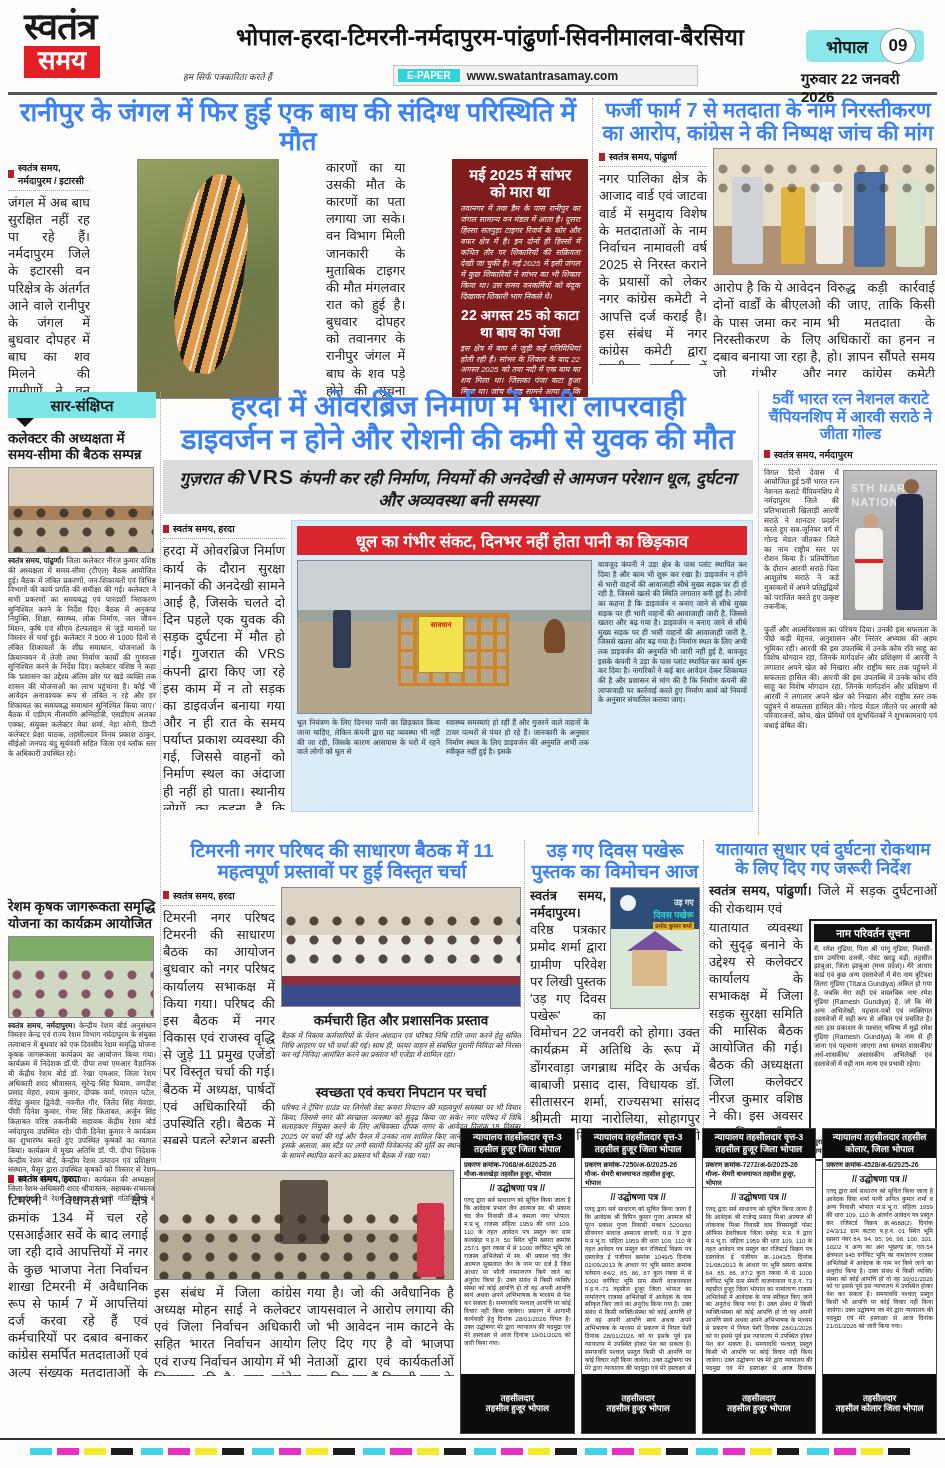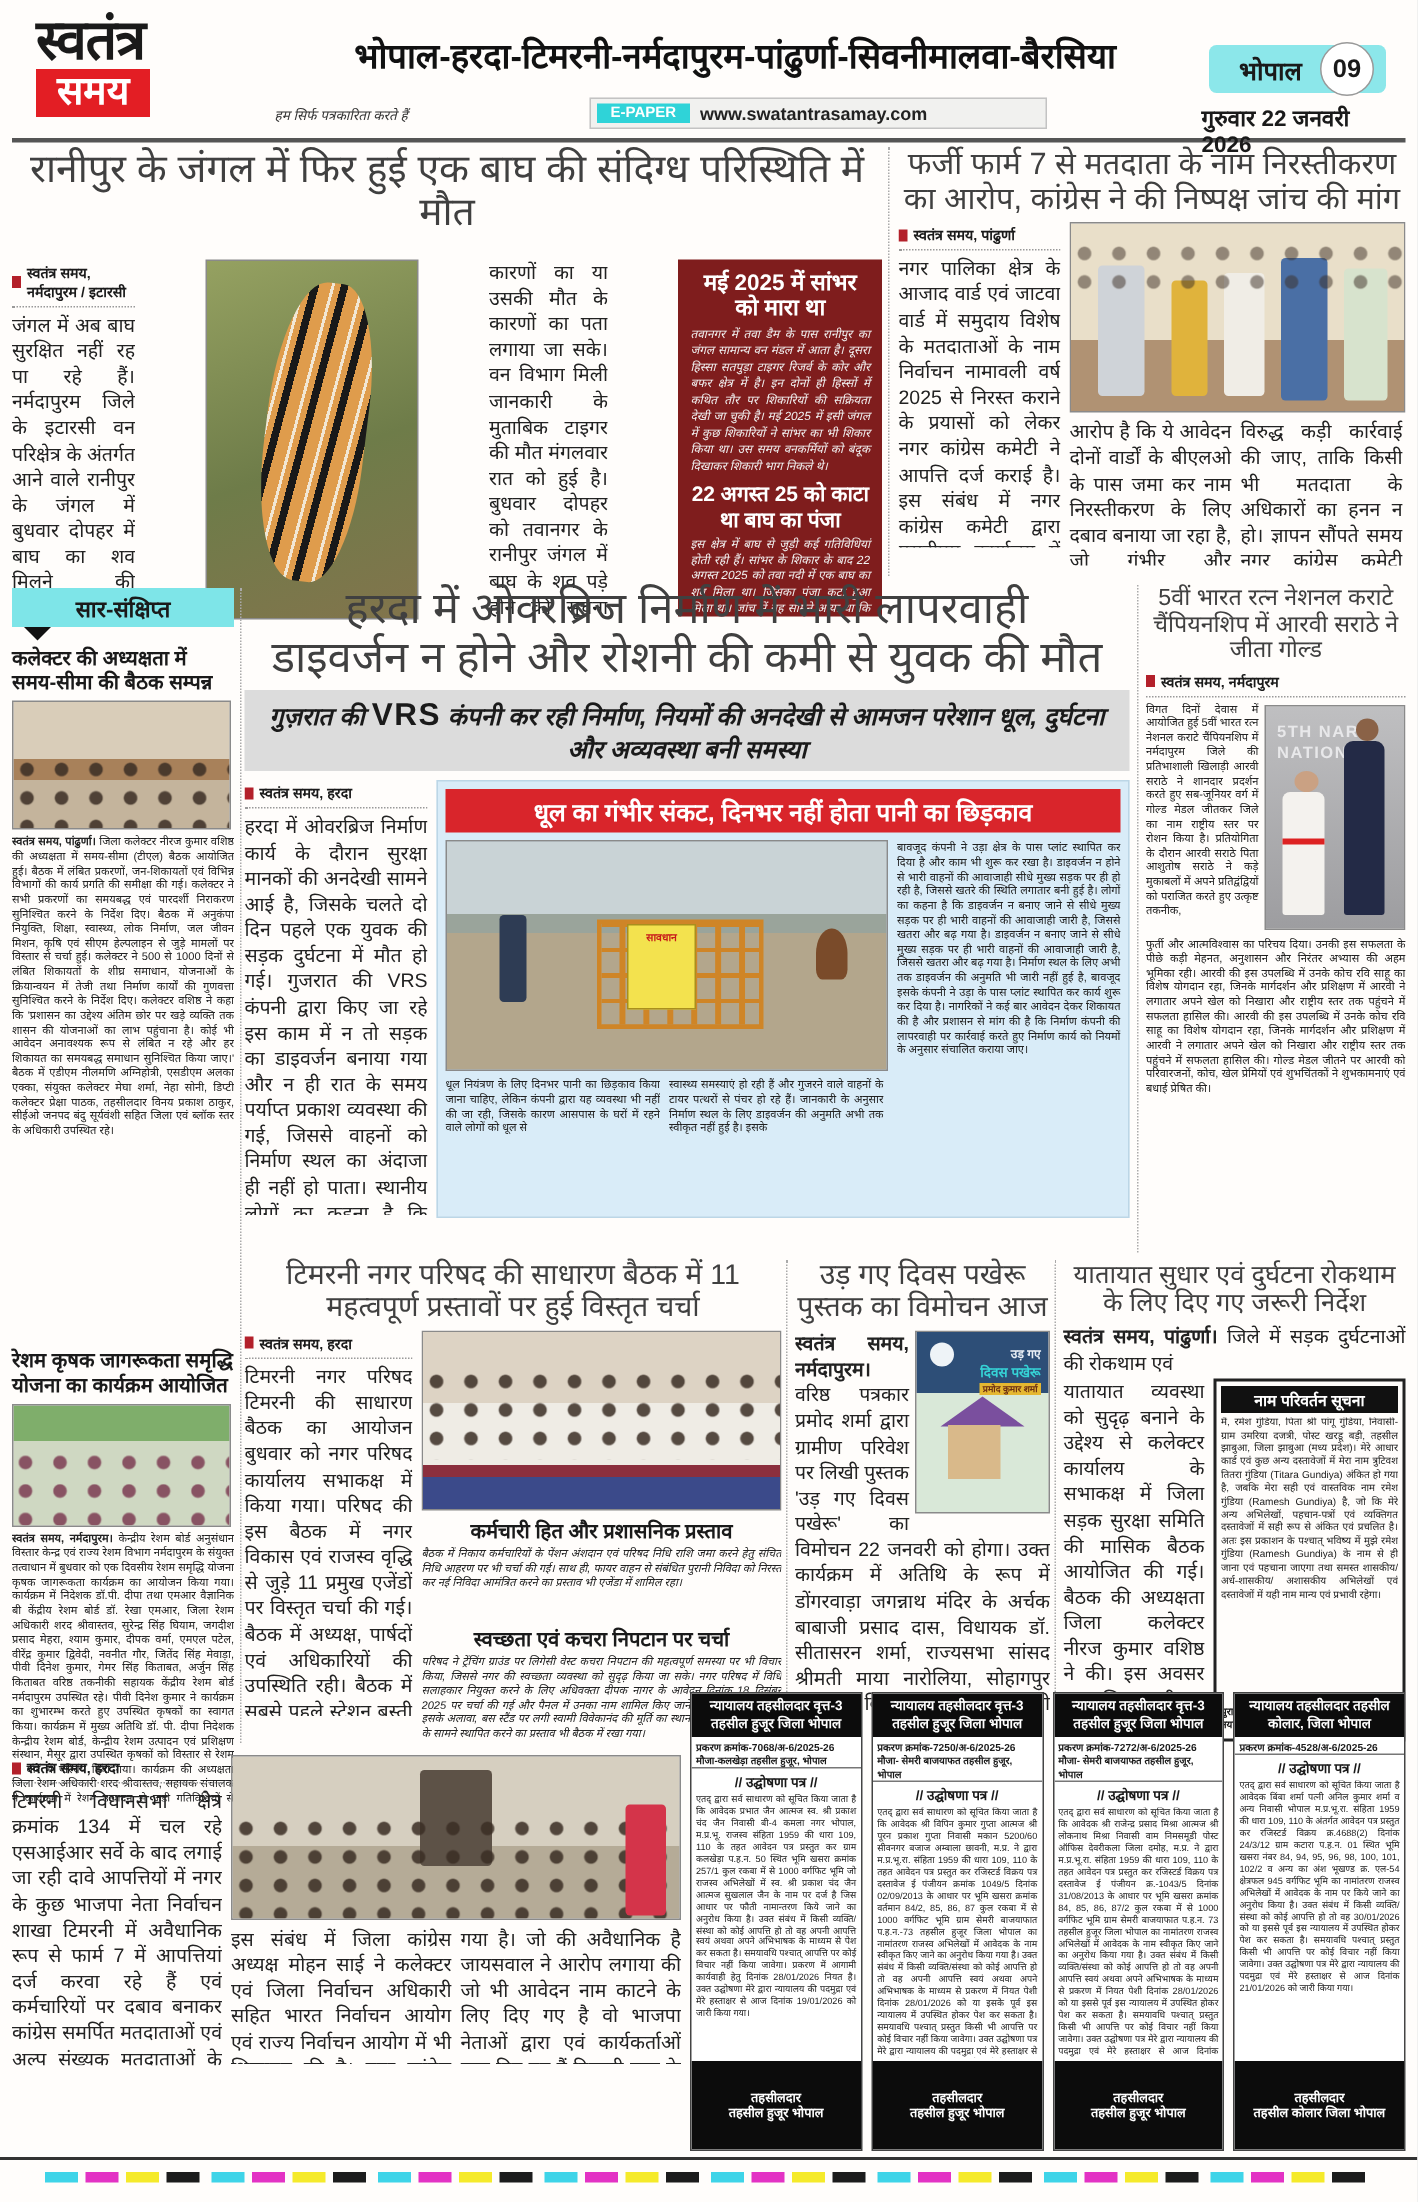--- a/index.html
+++ b/index.html
@@ -15,21 +15,21 @@
   .region{font-size:23px;font-weight:800;white-space:nowrap;color:#111;}
   .epaper-strip{background:#f1f1ef;border:1px solid #c3c3c3;height:19px;display:flex;align-items:center;gap:7px;padding:0 4px;}
   .epaper-badge{background:#2fd3d8;color:#fff;font-weight:800;font-size:10px;padding:1px 9px;}
   .website{font-size:12px;font-weight:700;color:#222;}
   .ed-badge{background:#8ce7ea;border-radius:5px;height:32px;display:flex;align-items:center;gap:12px;padding:0 8px 0 20px;}
   .ed-name{font-size:17px;font-weight:800;}
   .ed-page{background:#fff;border:1px solid #999;border-radius:50%;width:34px;height:34px;display:flex;
            align-items:center;justify-content:center;font-size:17px;font-weight:800;}
   .ed-date{font-size:15px;font-weight:800;}
   
-  .hl{font-weight:400;text-align:center;line-height:1.13;color:#404040;}
+  .hl{font-weight:700;text-align:center;line-height:1.13;color:#3b82f6;}
   .byline{font-size:9.5px;font-weight:700;border-bottom:1px dotted #999;padding:2px 0 3px;margin-bottom:3px;display:flex;align-items:center;gap:4px;}
   .sq{width:6px;height:8px;background:#b3202a;display:inline-block;flex:none;}
   .body{font-size:13px;line-height:1.32;text-align:justify;color:#222;}
   .tiny{font-size:7.4px;line-height:1.3;text-align:justify;color:#222;}
   .photo{position:relative;overflow:hidden;border:1px solid #8a8a8a;flex:none;}
   .crowd{position:absolute;left:0;right:0;bottom:0;background-image:radial-gradient(circle at 9px 7px,#3a2d24 4px,transparent 5px);background-size:23px 19px;opacity:.85;}
   .flexrow{display:flex;gap:6px;}
   .col{overflow:hidden;}
   
   .blackbox{background:#7f1d1d;color:#fff;padding:7px 8px;overflow:hidden;}
@@ -110,21 +110,21 @@
     </div>
     <div class="abs ed-badge" style="left:798px;top:24px;">
       <span class="ed-name">भोपाल</span>
       <span class="ed-page">09</span>
     </div>
     <div class="abs ed-date" style="left:793px;top:62px;">गुरुवार 22 जनवरी 2026</div>
   </div>
 
   <div class="abs" style="left:8px;top:98px;width:580px;height:286px;">
     <div class="hl" style="font-size:26px;">रानीपुर के जंगल में फिर हुई एक बाघ की संदिग्ध परिस्थिति में मौत</div>
-    <div class="flexrow" style="margin-top:16px;height:240px;gap:47px;">
+    <div class="flexrow" style="margin-top:2px;height:240px;gap:47px;">
       <div class="col" style="width:122px;">
         <div class="byline">
             <span class="sq"></span>
             <span>स्वतंत्र समय, नर्मदापुरम / इटारसी</span>
           </div>
         <div class="body">जंगल में अब बाघ सुरक्षित नहीं रह पा रहे हैं। नर्मदापुरम जिले के इटारसी वन परिक्षेत्र के अंतर्गत आने वाले रानीपुर के जंगल में बुधवार दोपहर में बाघ का शव मिलने की ग्रामीणों ने वन विभाग को सूचना दी। सूचना मिलते ही वन विभाग के अधिकारी व कर्मचारियों के बीच में हड़कंप मच गया। बाघ की मौत कैसे हुई यह अधिकारियों ने इसकी स्थिति स्पष्ट अभी तक नहीं की है। सूचना मिलते ही वन विभाग के सीसीएफ अशोक कुमार, इटारसी रेंजर अभिषेक शर्मा और वन अमला तत्काल तवानगर के रानीपुर जंगल की ओर रवाना हो गया है। विभागीय अधिकारी अपने साथ डॉग स्क्वाड की टीम और सतपुड़ा टाइगर रिजर्व के वन्यप्राणी विशेषज्ञ डॉक्टर घटनास्थल पर पहुंचे हैं। ताकि टाइगर की मौत के प्रारंभिक</div>
       </div>
       <div class="photo tiger-bg" style="width:140px;height:238px;">
         <div class="tiger-body"></div>
       </div>

